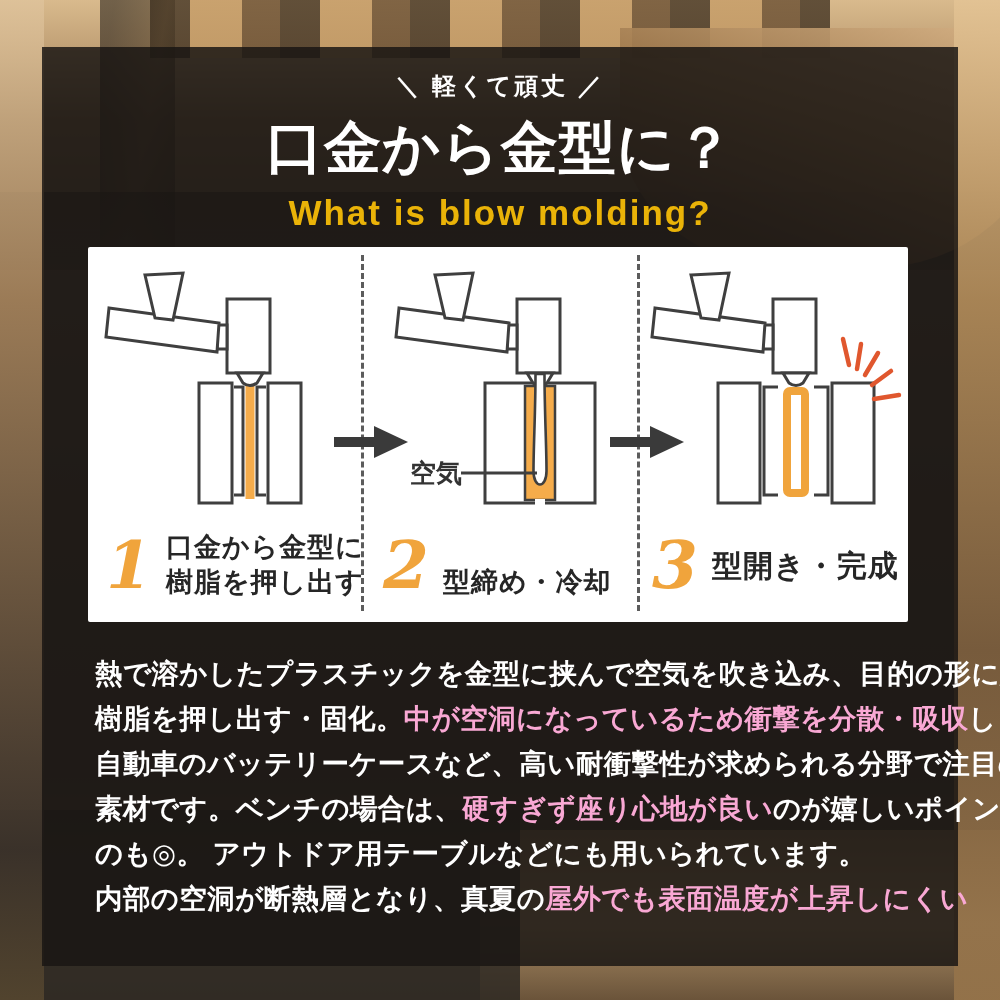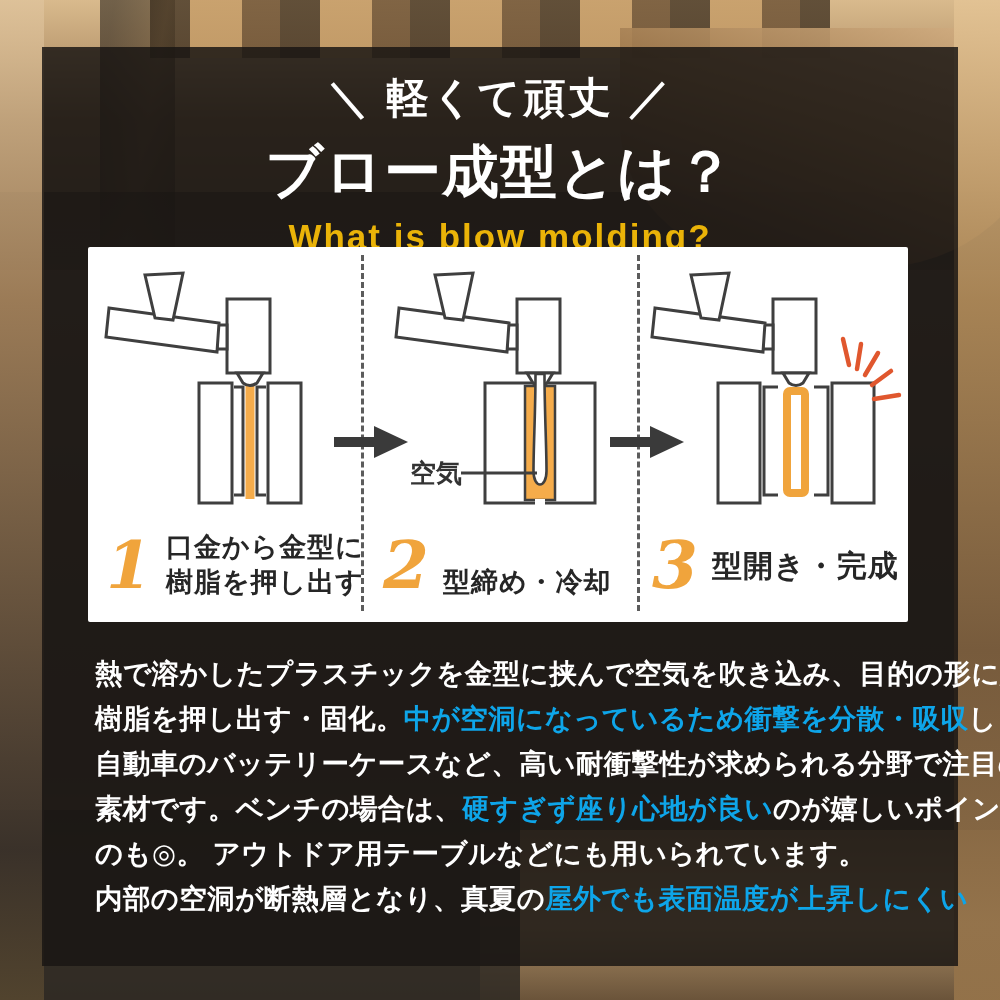--- a/index.html
+++ b/index.html
@@ -25,21 +25,21 @@
   .s-bottom-dark{left:0;bottom:0;width:520px;height:190px;opacity:.8;background:#2b2722;}
   .s-left-strip{left:0;top:0;width:44px;height:100%;opacity:.9;
     background:linear-gradient(180deg,#dec29a,#a3815a 30%,#6b563f 60%,#3b322a 85%,#55462f);}
   .s-right-strip{right:0;top:0;width:46px;height:100%;opacity:.9;
     background:linear-gradient(180deg,#e3c394,#b08a58 30%,#7d5f3e 65%,#97754b);}
   .bg-overlay{position:absolute;left:42px;top:47px;width:916px;height:919px;
     background:rgba(25,22,19,0.84);}
 
   
   .header{position:absolute;left:0;top:70px;width:100%;text-align:center;color:#fff;}
-  .slogan{font-size:42px;font-weight:800;letter-spacing:3px;}
+  .slogan{font-size:24px;font-weight:800;letter-spacing:3px;}
   .title{font-size:57px;font-weight:900;letter-spacing:1px;margin-top:8px;}
   .subtitle{font-size:35px;font-weight:800;letter-spacing:2px;color:#eab308;margin-top:6px;}
 
   
   .panel{position:absolute;left:88px;top:247px;width:820px;height:375px;
          background:#fff;border-radius:2px;}
   .divider{position:absolute;top:255px;height:356px;width:0;
            border-left:3px dashed #5c5c5c;}
   .divider-1{left:361px;}
   .divider-2{left:637px;}
@@ -52,21 +52,21 @@
   .cap1{left:106px;} .cap2{left:383px;} .cap3{left:652px;}
   .step-num{font-family:"DejaVu Serif","Liberation Serif",serif;font-style:italic;
             font-weight:700;font-size:66px;line-height:1;color:#F0A43C;}
   .step-text{font-size:27px;line-height:35px;font-weight:700;color:#262626;letter-spacing:1px;}
   .cap3 .step-text{font-size:30px;text-align:center;}
 
   
   .description{position:absolute;left:95px;top:651px;width:830px;
     font-size:27.5px;font-weight:700;line-height:45px;letter-spacing:0.4px;
     color:#ffffff;white-space:nowrap;}
-  .hl{color:#0ea5e9;}
+  .hl{color:#f9a8d4;}
 
   svg text{font-family:"Liberation Sans","DejaVu Sans",sans-serif;}
 </style>
 </head>
 <body>
 
 <div class="page">
 
   <div class="bg-photo">
     <div class="bgshape s-topblocks"></div>
@@ -75,21 +75,21 @@
     <div class="bgshape s-cyl"></div>
     <div class="bgshape s-floor"></div>
     <div class="bgshape s-bottom-dark"></div>
     <div class="bgshape s-left-strip"></div>
     <div class="bgshape s-right-strip"></div>
   </div>
   <div class="bg-overlay"></div>
 
   <div class="header">
     <div class="slogan">＼ 軽くて頑丈 ／</div>
-    <div class="title">ブロー成型とは？</div>
+    <div class="title">口金から金型に？</div>
     <div class="subtitle">What is blow molding?</div>
   </div>
 
   <div class="panel"></div>
   <div class="divider divider-1"></div>
   <div class="divider divider-2"></div>
 
   <svg class="step-svg svg1" width="250" height="250" viewBox="0 0 250 250">
     <g stroke="#3F3F3F" stroke-width="3" fill="#fff">
       <rect x="128" y="38" width="43" height="74"></rect>

